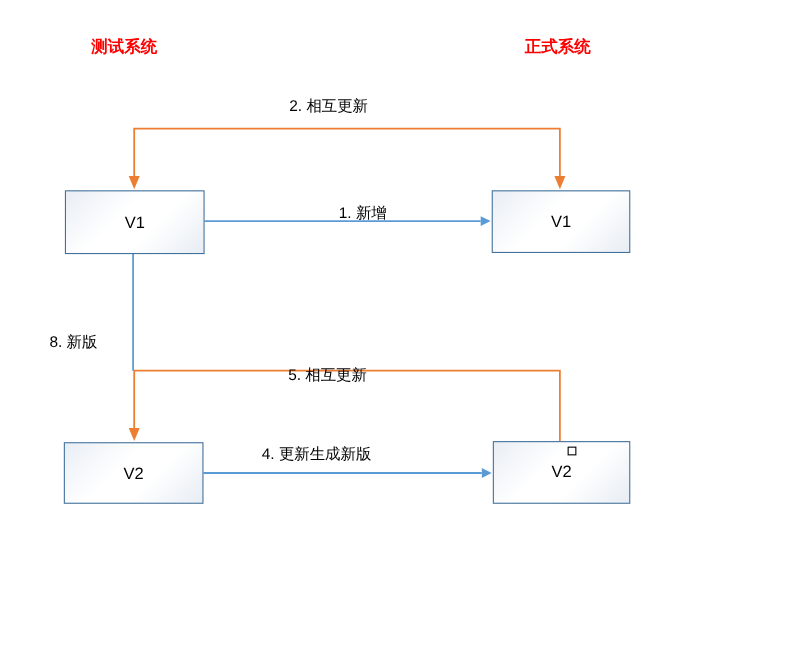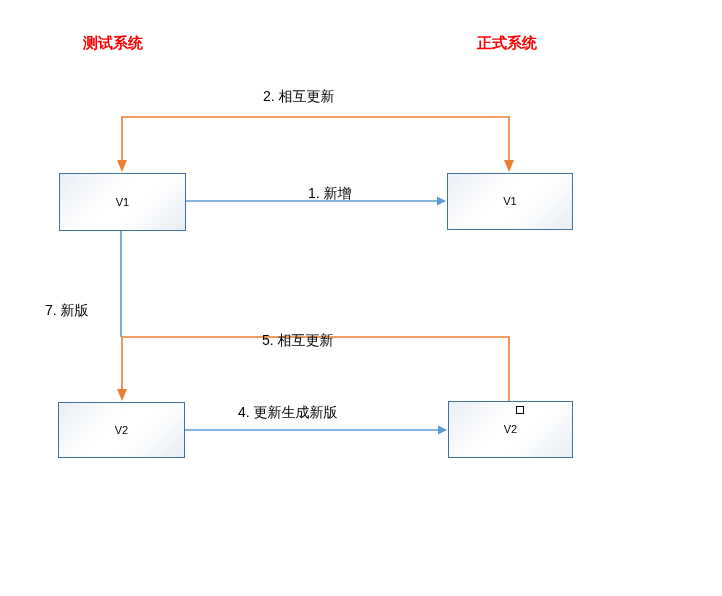--- a/index.html
+++ b/index.html
@@ -24,21 +24,21 @@
     pointer-events: none;
   }
   .node {
     position: absolute;
     box-sizing: border-box;
     border: 1.5px solid #41719C;
     background: linear-gradient(135deg, #e9eef5 0%, #ffffff 40%, #ffffff 62%, #e7edf4 100%);
     display: flex;
     align-items: center;
     justify-content: center;
-    font-size: 11px;
+    font-size: 15px;
     color: #000000;
     line-height: 1;
   }
   .node-test-v1 { left: 59px;  top: 173px; width: 127px; height: 58px; }
   .node-prod-v1 { left: 447px; top: 173px; width: 126px; height: 57px; }
   .node-test-v2 { left: 58px;  top: 402px; width: 127px; height: 56px; }
   .node-prod-v2 { left: 448px; top: 401px; width: 125px; height: 57px; }
   .edge-label {
     position: absolute;
     font-size: 14px;
@@ -108,17 +108,17 @@
     <span>V2</span>
   </div>
   <div class="node node-prod-v2">
     <span>V2</span>
   </div>
 
   <div class="small-square"></div>
 
   <div class="edge-label edge-label-1">1. 新增</div>
   <div class="edge-label edge-label-2">2. 相互更新</div>
-  <div class="edge-label edge-label-3">7. 新版</div>
+  <div class="edge-label edge-label-3">8. 新版</div>
   <div class="edge-label edge-label-4">4. 更新生成新版</div>
   <div class="edge-label edge-label-5">5. 相互更新</div>
 
 </div>
 
 </body></html>

